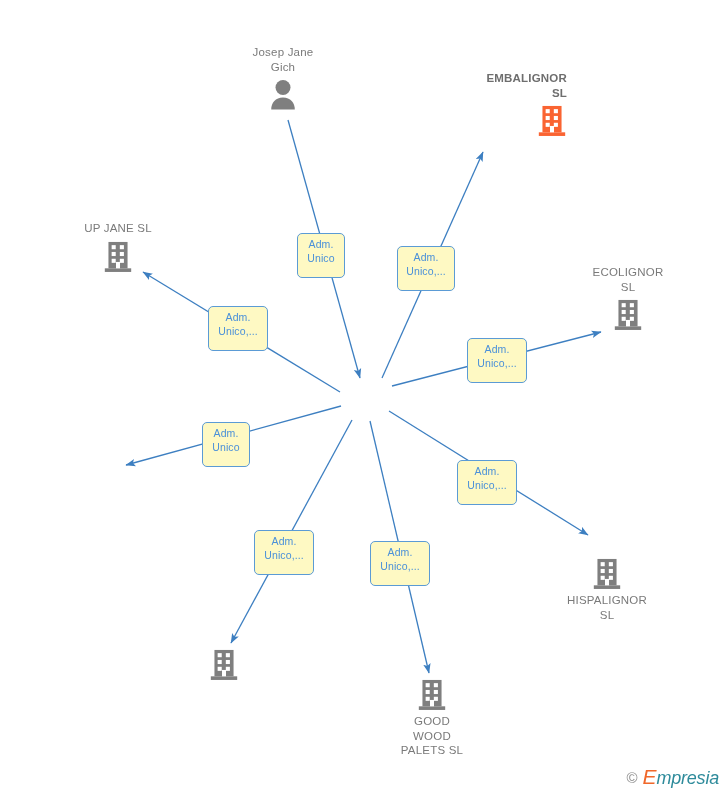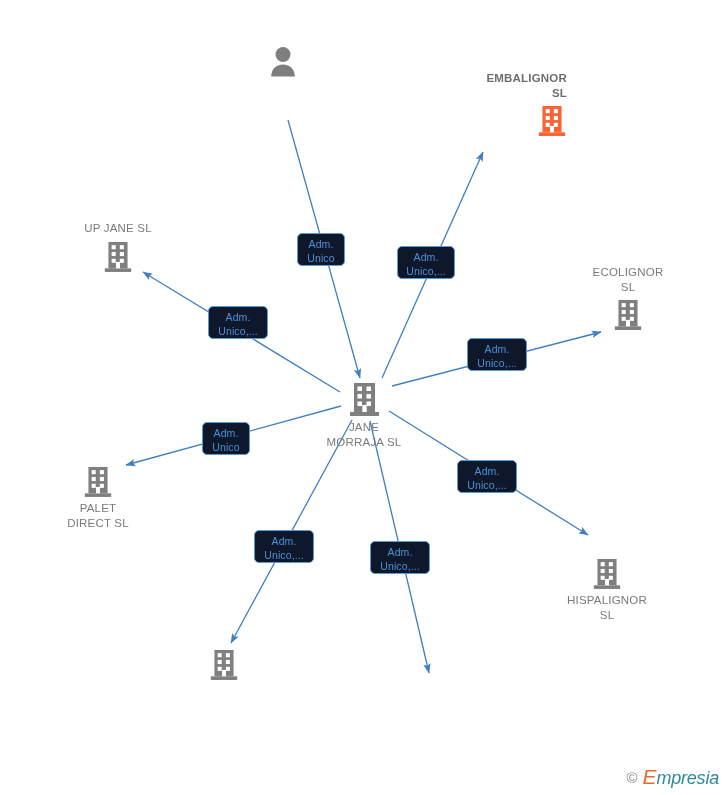--- a/index.html
+++ b/index.html
@@ -49,26 +49,26 @@
   .node.below .label { margin-top: 3px; }
   .node.highlight .label {
     font-weight: bold;
     color: #6e6e6e;
   }
   .edge-label {
     position: absolute;
     box-sizing: border-box;
     border: 1.3px solid #5b9bd5;
     border-radius: 5px;
-    background: #0f172a;
+    background: #fef9c3;
     color: #4a90d9;
     font-size: 10.5px;
     line-height: 14px;
     text-align: center;
-    padding: 3px 6px 0 6px;
+    padding: 3px 6px 12px 6px;
     white-space: pre-line;
     letter-spacing: 0.1px;
   }
   #watermark {
     position: absolute;
     right: 9px;
     bottom: 6px;
     display: flex;
     align-items: center;
     gap: 5px;
@@ -111,39 +111,24 @@
 
     <line x1="341" y1="406" x2="126" y2="465" stroke="#3d7fc1" stroke-width="1.3" marker-end="url(#arrow)"></line>
 
     <line x1="389" y1="411" x2="588" y2="535" stroke="#3d7fc1" stroke-width="1.3" marker-end="url(#arrow)"></line>
 
     <line x1="352" y1="420" x2="231" y2="643" stroke="#3d7fc1" stroke-width="1.3" marker-end="url(#arrow)"></line>
 
     <line x1="370" y1="421" x2="429" y2="673" stroke="#3d7fc1" stroke-width="1.3" marker-end="url(#arrow)"></line>
   </svg>
 
-  <div class="node below" style="left:364px; top:381px;">
-    <span class="icon">
-      <svg width="33" height="36" viewBox="0 0 33 36" aria-hidden="true">
-        <rect x="6" y="2" width="21" height="29" fill="#7f7f7f"></rect>
-        <rect x="2" y="31" width="29" height="4" fill="#7f7f7f"></rect>
-        <rect x="9.5" y="5.5" width="4.5" height="4.5" fill="#ffffff"></rect>
-        <rect x="18.5" y="5.5" width="4.5" height="4.5" fill="#ffffff"></rect>
-        <rect x="9.5" y="13" width="4.5" height="4.5" fill="#ffffff"></rect>
-        <rect x="18.5" y="13" width="4.5" height="4.5" fill="#ffffff"></rect>
-        <rect x="9.5" y="20.5" width="4.5" height="4.5" fill="#ffffff"></rect>
-        <rect x="18.5" y="20.5" width="4.5" height="4.5" fill="#ffffff"></rect>
-        <rect x="14.3" y="24" width="4.4" height="7" fill="#ffffff"></rect>
-      </svg>
-    </span>
-    <span class="label">JANE
-MORRAJA  SL</span>
-  </div>
 
   <div class="node above" style="left:283px; top:45px;">
+    <span class="label">Josep Jane
+Gich</span>
     <span class="icon">
       <svg width="30" height="34" viewBox="0 0 30 34" aria-hidden="true">
         <circle cx="15" cy="9.5" r="7.5" fill="#7f7f7f"></circle>
         <path d="M15 19.5 C7.5 19.5 3.2 24.5 3.2 31.5 L26.8 31.5 C26.8 24.5 22.5 19.5 15 19.5 Z" fill="#7f7f7f"></path>
       </svg>
     </span>
   </div>
 
   <div class="node above highlight" style="left:497px; top:71px;text-align:right;">
     <span class="label">EMBALIGNOR
@@ -191,37 +176,20 @@
         <rect x="18.5" y="5.5" width="4.5" height="4.5" fill="#ffffff"></rect>
         <rect x="9.5" y="13" width="4.5" height="4.5" fill="#ffffff"></rect>
         <rect x="18.5" y="13" width="4.5" height="4.5" fill="#ffffff"></rect>
         <rect x="9.5" y="20.5" width="4.5" height="4.5" fill="#ffffff"></rect>
         <rect x="18.5" y="20.5" width="4.5" height="4.5" fill="#ffffff"></rect>
         <rect x="14.3" y="24" width="4.4" height="7" fill="#ffffff"></rect>
       </svg>
     </span>
   </div>
 
-  <div class="node below" style="left:98px; top:465px;">
-    <span class="icon">
-      <svg width="30" height="33" viewBox="0 0 33 36" aria-hidden="true">
-        <rect x="6" y="2" width="21" height="29" fill="#7f7f7f"></rect>
-        <rect x="2" y="31" width="29" height="4" fill="#7f7f7f"></rect>
-        <rect x="9.5" y="5.5" width="4.5" height="4.5" fill="#ffffff"></rect>
-        <rect x="18.5" y="5.5" width="4.5" height="4.5" fill="#ffffff"></rect>
-        <rect x="9.5" y="13" width="4.5" height="4.5" fill="#ffffff"></rect>
-        <rect x="18.5" y="13" width="4.5" height="4.5" fill="#ffffff"></rect>
-        <rect x="9.5" y="20.5" width="4.5" height="4.5" fill="#ffffff"></rect>
-        <rect x="18.5" y="20.5" width="4.5" height="4.5" fill="#ffffff"></rect>
-        <rect x="14.3" y="24" width="4.4" height="7" fill="#ffffff"></rect>
-      </svg>
-    </span>
-    <span class="label">PALET
-DIRECT SL</span>
-  </div>
 
   <div class="node below" style="left:607px; top:557px;">
     <span class="icon">
       <svg width="30" height="33" viewBox="0 0 33 36" aria-hidden="true">
         <rect x="6" y="2" width="21" height="29" fill="#7f7f7f"></rect>
         <rect x="2" y="31" width="29" height="4" fill="#7f7f7f"></rect>
         <rect x="9.5" y="5.5" width="4.5" height="4.5" fill="#ffffff"></rect>
         <rect x="18.5" y="5.5" width="4.5" height="4.5" fill="#ffffff"></rect>
         <rect x="9.5" y="13" width="4.5" height="4.5" fill="#ffffff"></rect>
         <rect x="18.5" y="13" width="4.5" height="4.5" fill="#ffffff"></rect>
@@ -243,20 +211,38 @@
         <rect x="18.5" y="5.5" width="4.5" height="4.5" fill="#ffffff"></rect>
         <rect x="9.5" y="13" width="4.5" height="4.5" fill="#ffffff"></rect>
         <rect x="18.5" y="13" width="4.5" height="4.5" fill="#ffffff"></rect>
         <rect x="9.5" y="20.5" width="4.5" height="4.5" fill="#ffffff"></rect>
         <rect x="18.5" y="20.5" width="4.5" height="4.5" fill="#ffffff"></rect>
         <rect x="14.3" y="24" width="4.4" height="7" fill="#ffffff"></rect>
       </svg>
     </span>
   </div>
 
+  <div class="node below" style="left:432px; top:678px;">
+    <span class="icon">
+      <svg width="30" height="33" viewBox="0 0 33 36" aria-hidden="true">
+        <rect x="6" y="2" width="21" height="29" fill="#7f7f7f"></rect>
+        <rect x="2" y="31" width="29" height="4" fill="#7f7f7f"></rect>
+        <rect x="9.5" y="5.5" width="4.5" height="4.5" fill="#ffffff"></rect>
+        <rect x="18.5" y="5.5" width="4.5" height="4.5" fill="#ffffff"></rect>
+        <rect x="9.5" y="13" width="4.5" height="4.5" fill="#ffffff"></rect>
+        <rect x="18.5" y="13" width="4.5" height="4.5" fill="#ffffff"></rect>
+        <rect x="9.5" y="20.5" width="4.5" height="4.5" fill="#ffffff"></rect>
+        <rect x="18.5" y="20.5" width="4.5" height="4.5" fill="#ffffff"></rect>
+        <rect x="14.3" y="24" width="4.4" height="7" fill="#ffffff"></rect>
+      </svg>
+    </span>
+    <span class="label">GOOD
+WOOD
+PALETS  SL</span>
+  </div>
 
   <div class="edge-label" style="left:297px; top:233px; width:48px;">Adm.
 Unico</div>
 
   <div class="edge-label" style="left:397px; top:246px; width:58px;">Adm.
 Unico,...</div>
 
   <div class="edge-label" style="left:208px; top:306px; width:60px;">Adm.
 Unico,...</div>
 

